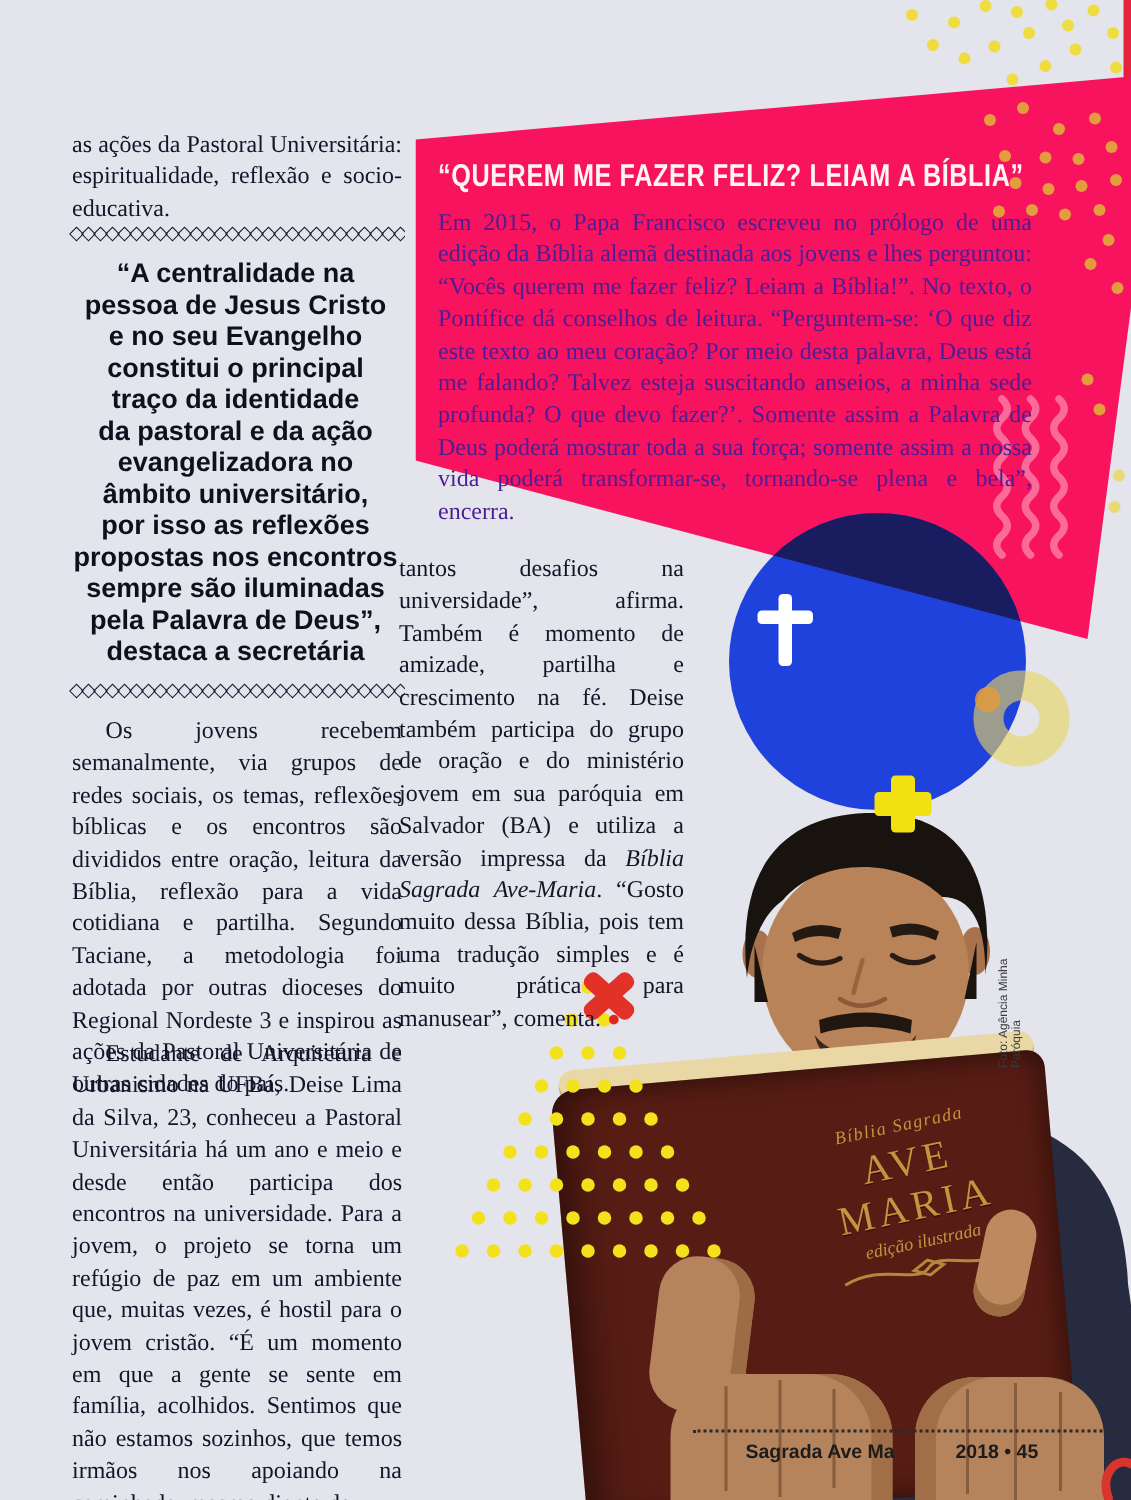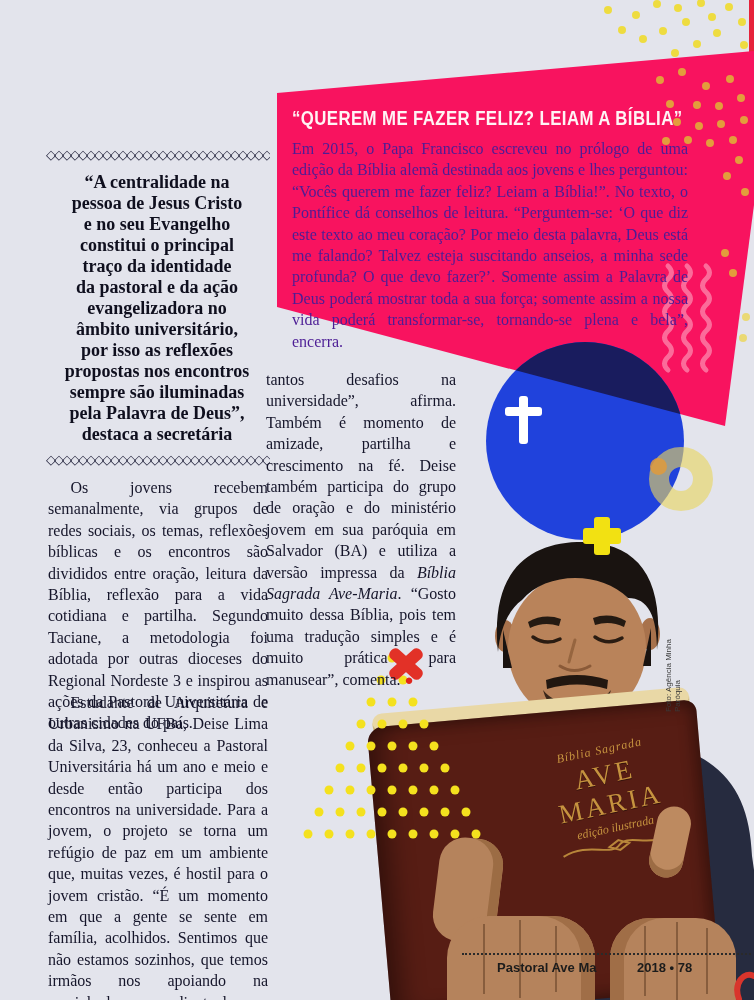--- a/index.html
+++ b/index.html
@@ -46,21 +46,21 @@
          box-shadow:inset 0 -8px 0 #9c6c44;}
   .finger-line{width:2px;background:rgba(90,55,30,.5);}
 
   
   .justify{text-align:justify;}
   .serif16{font-size:16px;line-height:21.4px;}
   .left-col{left:48px;width:220px;}
   .divider{left:46px;width:224px;font-family:"Liberation Sans",sans-serif;font-size:13px;
            letter-spacing:-2px;color:#14142e;white-space:nowrap;overflow:hidden;text-align:center;}
   .pull-quote{left:41px;top:172px;width:232px;text-align:center;white-space:pre-line;
-              font-family:Liberation Serif, serif;font-weight:bold;font-size:18px;line-height:21px;color:#0f0f1e;}
+              font-family:Liberation Sans, sans-serif;font-weight:bold;font-size:18px;line-height:21px;color:#0f0f1e;}
   .mid-col{left:266px;top:369px;width:190px;}
   .end-mark{color:#e0261c;font-size:15px;}
   .box-title{left:292px;top:106px;font-family:"Liberation Sans",sans-serif;font-weight:bold;
              font-size:21px;color:#fff3f4;white-space:nowrap;transform:scaleX(0.8);transform-origin:left top;
              letter-spacing:0.5px;}
   .box-body{left:292px;top:138px;width:396px;color:#4c1d95;}
   .credit{left:664px;top:612px;height:100px;font-family:"Liberation Sans",sans-serif;font-size:8px;
           color:#3a3a3a;writing-mode:vertical-rl;transform:rotate(180deg);}
   .footer-line{left:462px;top:953px;width:289px;border-top:2px dotted #2a2a2a;height:0;}
   .footer-text{top:960px;font-family:"Liberation Sans",sans-serif;font-weight:bold;font-size:13px;color:#1c1c1c;}
@@ -244,20 +244,21 @@
       <rect x="594" y="517" width="16" height="38" rx="3"></rect>
       <rect x="583" y="528" width="38" height="16" rx="3"></rect>
     </g>
     <g fill="#e23127">
       <rect x="386" y="658" width="40" height="12" rx="5" transform="rotate(42 406 664)"></rect>
       <rect x="386" y="658" width="40" height="12" rx="5" transform="rotate(-42 406 664)"></rect>
     </g>
     <path d="M739,999 C733,983 744,971 754,976" fill="none" stroke="#d9352c" stroke-width="6" stroke-linecap="round"></path>
   </svg>
 
+  <div class="abs left-col serif16 justify" style="top:86px">as ações da Pastoral Universitária: espiritualidade, reflexão e socio-educativa.</div>
   <div class="abs divider" style="top:147px">◇◇◇◇◇◇◇◇◇◇◇◇◇◇◇◇◇◇◇◇◇◇◇◇◇◇◇◇</div>
   <div class="abs pull-quote">“A centralidade na
 pessoa de Jesus Cristo
 e no seu Evangelho
 constitui o principal
 traço da identidade
 da pastoral e da ação
 evangelizadora no
 âmbito universitário,
 por isso as reflexões
@@ -272,16 +273,16 @@
   <div class="abs mid-col serif16 justify">
     <span>tantos desafios na universidade”, afirma. Também é momento de amizade, partilha e crescimento na fé. Deise também participa do grupo de oração e do ministério jovem em sua paróquia em Salvador (BA) e utiliza a versão impressa da </span><span class="em">Bíblia Sagrada Ave-Maria</span><span>. “Gosto muito dessa Bíblia, pois tem uma tradução simples e é muito prática para manusear”, comenta. </span><span class="end-mark">●</span>
   </div>
 
   <div class="abs box-title">“QUEREM ME FAZER FELIZ? LEIAM A BÍBLIA”</div>
   <div class="abs box-body serif16 justify">Em 2015, o Papa Francisco escreveu no prólogo de uma edição da Bíblia alemã destinada aos jovens e lhes perguntou: “Vocês querem me fazer feliz? Leiam a Bíblia!”. No texto, o Pontífice dá conselhos de leitura. “Perguntem-se: ‘O que diz este texto ao meu coração? Por meio desta palavra, Deus está me falando? Talvez esteja suscitando anseios, a minha sede profunda? O que devo fazer?’. Somente assim a Palavra de Deus poderá mostrar toda a sua força; somente assim a nossa vida poderá transformar-se, tornando-se plena e bela”, encerra.</div>
 
   <div class="abs credit">Foto: Agência Minha Paróquia</div>
 
   <div class="abs footer-line"></div>
-  <div class="abs footer-text footer-left">Pastoral Ave Ma</div>
-  <div class="abs footer-text footer-right">2018 • 78</div>
+  <div class="abs footer-text footer-left">Sagrada Ave Ma</div>
+  <div class="abs footer-text footer-right">2018 • 45</div>
 
 </div>
 
 </body></html>

